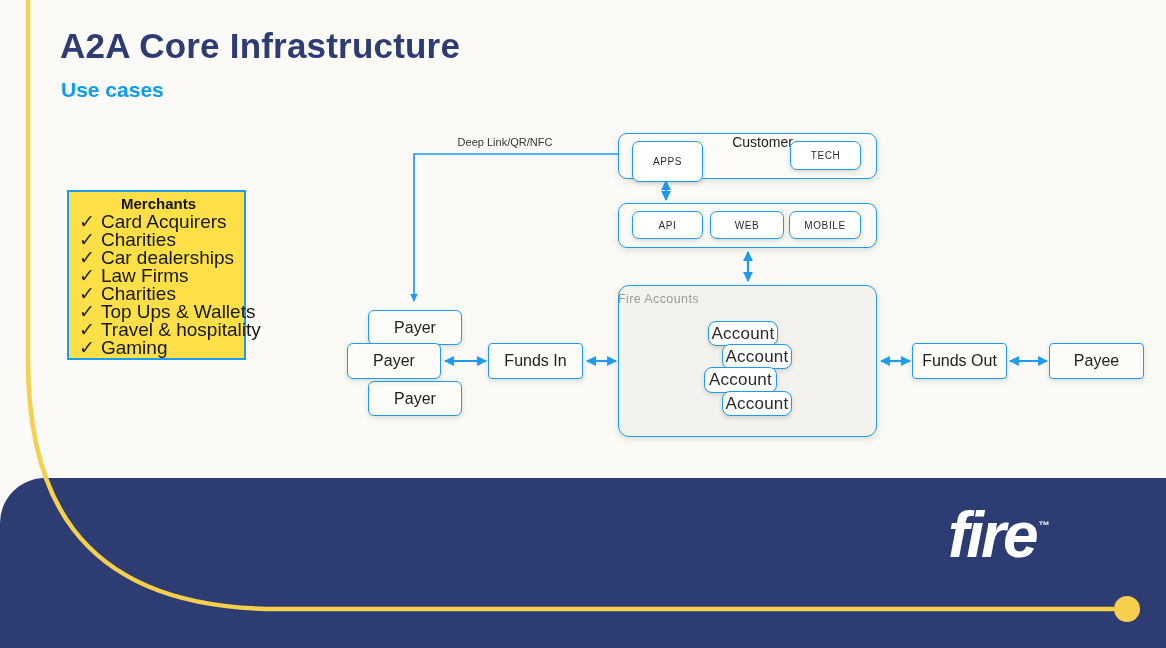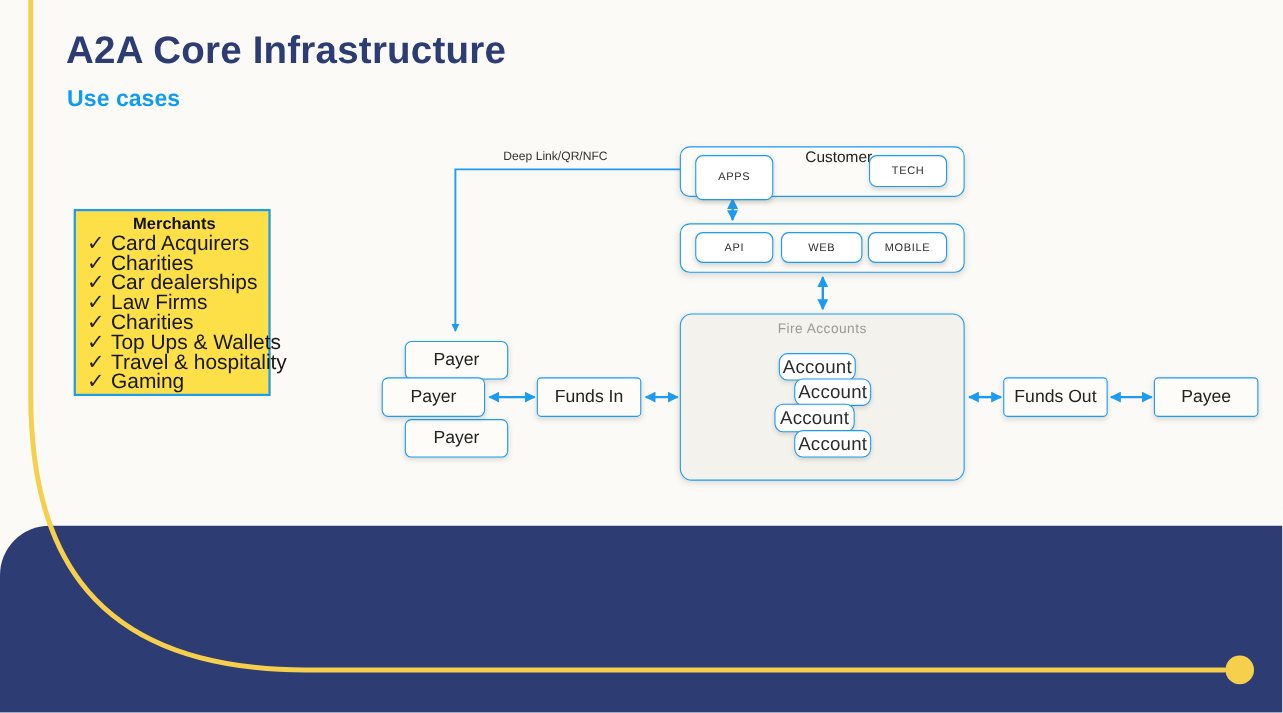--- a/index.html
+++ b/index.html
@@ -60,21 +60,21 @@
   .customer-label{left:703px;top:127px;width:87px;height:29px;display:flex;align-items:center;justify-content:center;font-size:14px;color:#222;margin-left:16px;}
   .tech-chip{left:790px;top:141px;width:71px;height:29px;}
   .channels-group{left:618px;top:203px;width:259px;height:45px;}
   .api-chip{left:632px;top:211px;width:71px;height:28px;}
   .web-chip{left:710px;top:211px;width:74px;height:28px;}
   .mobile-chip{left:789px;top:211px;width:72px;height:28px;}
   .fire-accounts{
     left:618px;top:285px;width:259px;height:152px;border-radius:11px;
     background:#f4f2ec;
   }
-  .fire-accounts-label{left:618px;top:292px;width:259px;text-align:center;font-size:12.5px;color:#9b9b97;letter-spacing:.4px;}
+  .fire-accounts-label{left:618px;top:292px;width:259px;font-size:12.5px;color:#9b9b97;letter-spacing:.4px;}
   .acct{border-radius:8px;font-size:17px;letter-spacing:.2px;}
   .acct1{left:708px;top:321px;width:70px;height:25px;}
   .acct2{left:722px;top:344px;width:70px;height:25px;}
   .acct3{left:704px;top:367px;width:73px;height:26px;}
   .acct4{left:722px;top:391px;width:70px;height:25px;}
   .payer{border-radius:6px;}
   .payer1{left:368px;top:310px;width:94px;height:35px;}
   .payer3{left:368px;top:381px;width:94px;height:35px;}
   .payer2{left:347px;top:343px;width:94px;height:36px;}
   .funds-in{left:488px;top:343px;width:95px;height:36px;}
@@ -160,14 +160,15 @@
   <div class="abs chip acct acct4">Account</div>
 
   <div class="abs node payer payer1">Payer</div>
   <div class="abs node payer payer3">Payer</div>
   <div class="abs node payer payer2">Payer</div>
 
   <div class="abs node funds-in">Funds In</div>
   <div class="abs node payee">Payee</div>
   <div class="abs node funds-out">Funds Out</div>
 
+  <div class="abs fire-logo"><span>fire</span><span class="tm">™</span></div>
 
 </div>
 
 </body></html>

